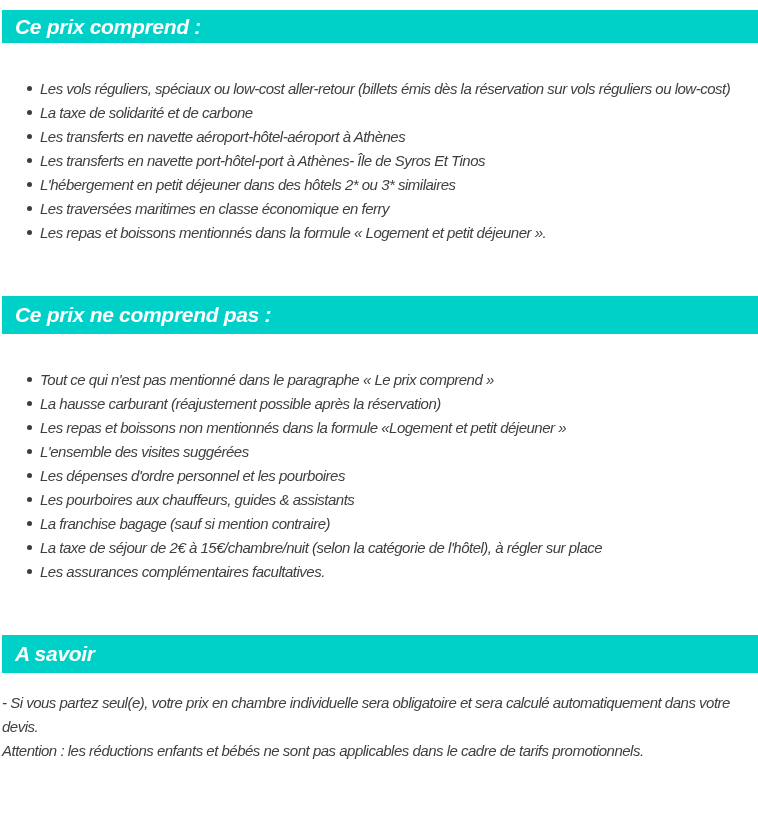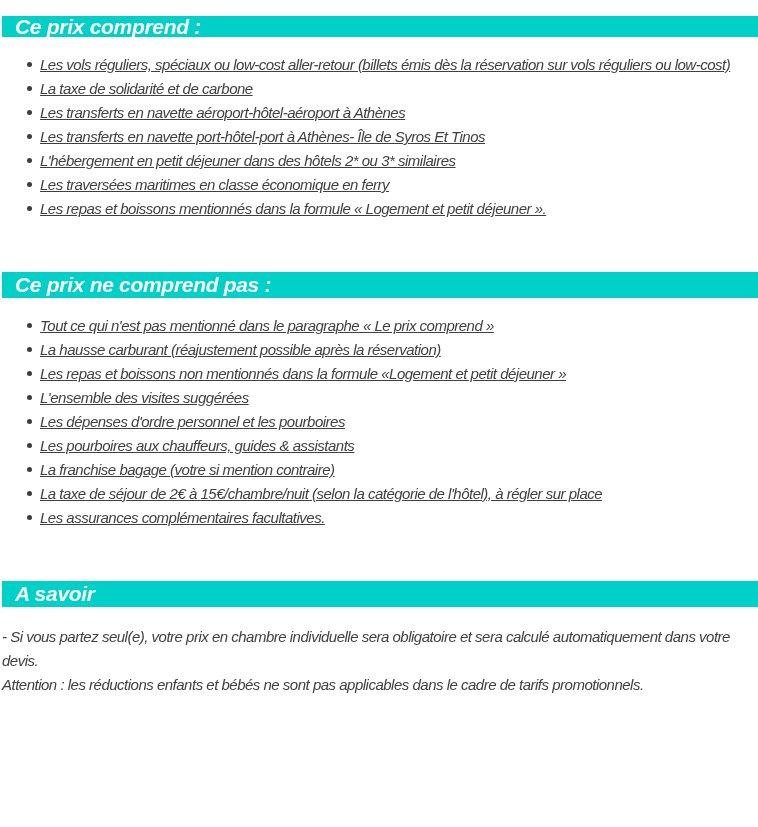--- a/index.html
+++ b/index.html
@@ -16,41 +16,40 @@
   }
   body {
     width: 758px;
     height: 827px;
     overflow: hidden;
     font-family: "Liberation Sans", sans-serif;
     font-style: italic;
     color: var(--body-text);
   }
   .section-bar {
-    height: 26px;
+    height: 38px;
     margin-left: 2px;
     background: var(--accent);
     display: flex;
     align-items: center;
     padding-left: 13px;
   }
-  .section-bar.first { margin-top: 16px; height: 21px; }
+  .section-bar.first { margin-top: 10px; height: 33px; }
   .section-bar.gap-above { margin-top: 51px; }
   .section-title {
     font-weight: bold;
     font-size: 21px;
     letter-spacing: -0.3px;
     color: var(--header-text);
     white-space: nowrap;
   }
   ul.price-list {
-    margin: 16px 0 0 0;
+    margin: 34px 0 0 0;
     padding: 0;
     list-style: none;
-    text-decoration: underline;
   }
   ul.price-list li {
     position: relative;
     padding-left: 40px;
     padding-right: 8px;
     line-height: 24px;
     font-size: 15px;
     letter-spacing: -0.5px;
   }
   ul.price-list li::before {
@@ -96,21 +95,21 @@
   <div class="section-bar gap-above">
     <span class="section-title">Ce prix ne comprend pas :</span>
   </div>
   <ul class="price-list">
     <li>Tout ce qui n'est pas mentionné dans le paragraphe « Le prix comprend »</li>
     <li>La hausse carburant (réajustement possible après la réservation)</li>
     <li>Les repas et boissons non mentionnés dans la formule «Logement et petit déjeuner »</li>
     <li>L'ensemble des visites suggérées</li>
     <li>Les dépenses d'ordre personnel et les pourboires</li>
     <li>Les pourboires aux chauffeurs, guides &amp; assistants</li>
-    <li>La franchise bagage (votre si mention contraire)</li>
+    <li>La franchise bagage (sauf si mention contraire)</li>
     <li>La taxe de séjour de 2€ à 15€/chambre/nuit (selon la catégorie de l'hôtel), à régler sur place</li>
     <li>Les assurances complémentaires facultatives.</li>
   </ul>
 </div>
 
 <div>
   <div class="section-bar gap-above">
     <span class="section-title">A savoir</span>
   </div>
   <div class="notes">

